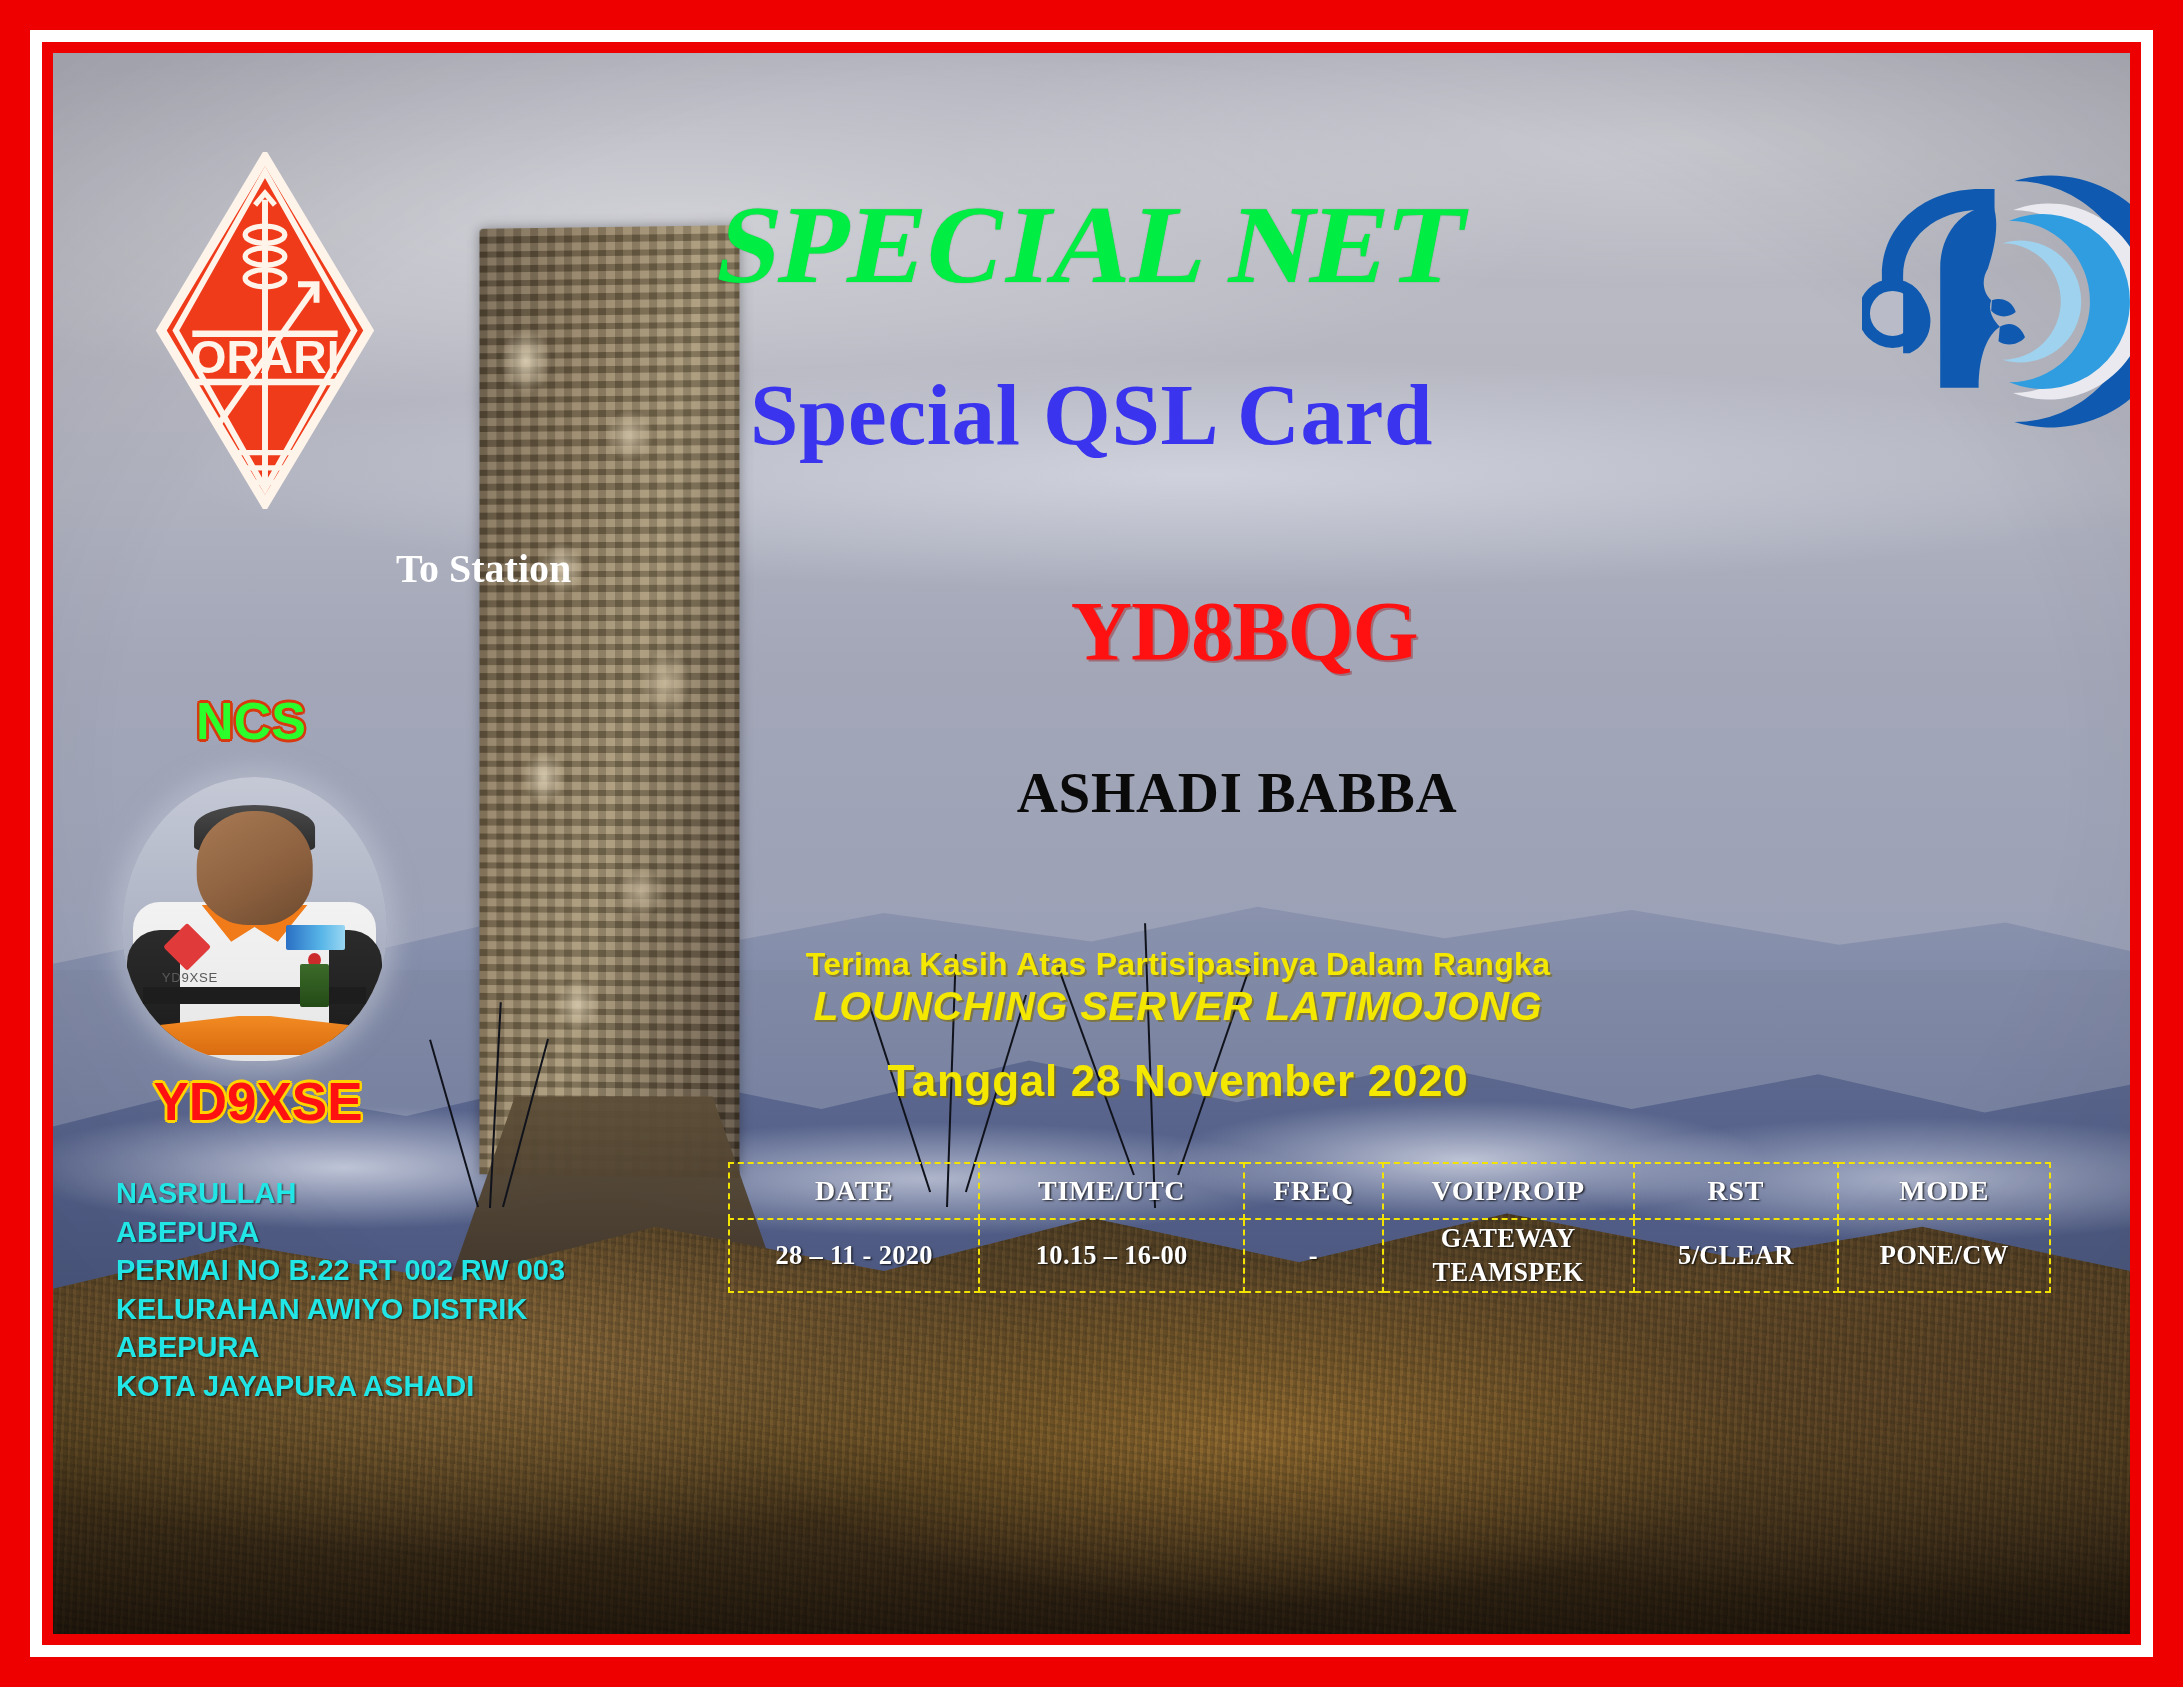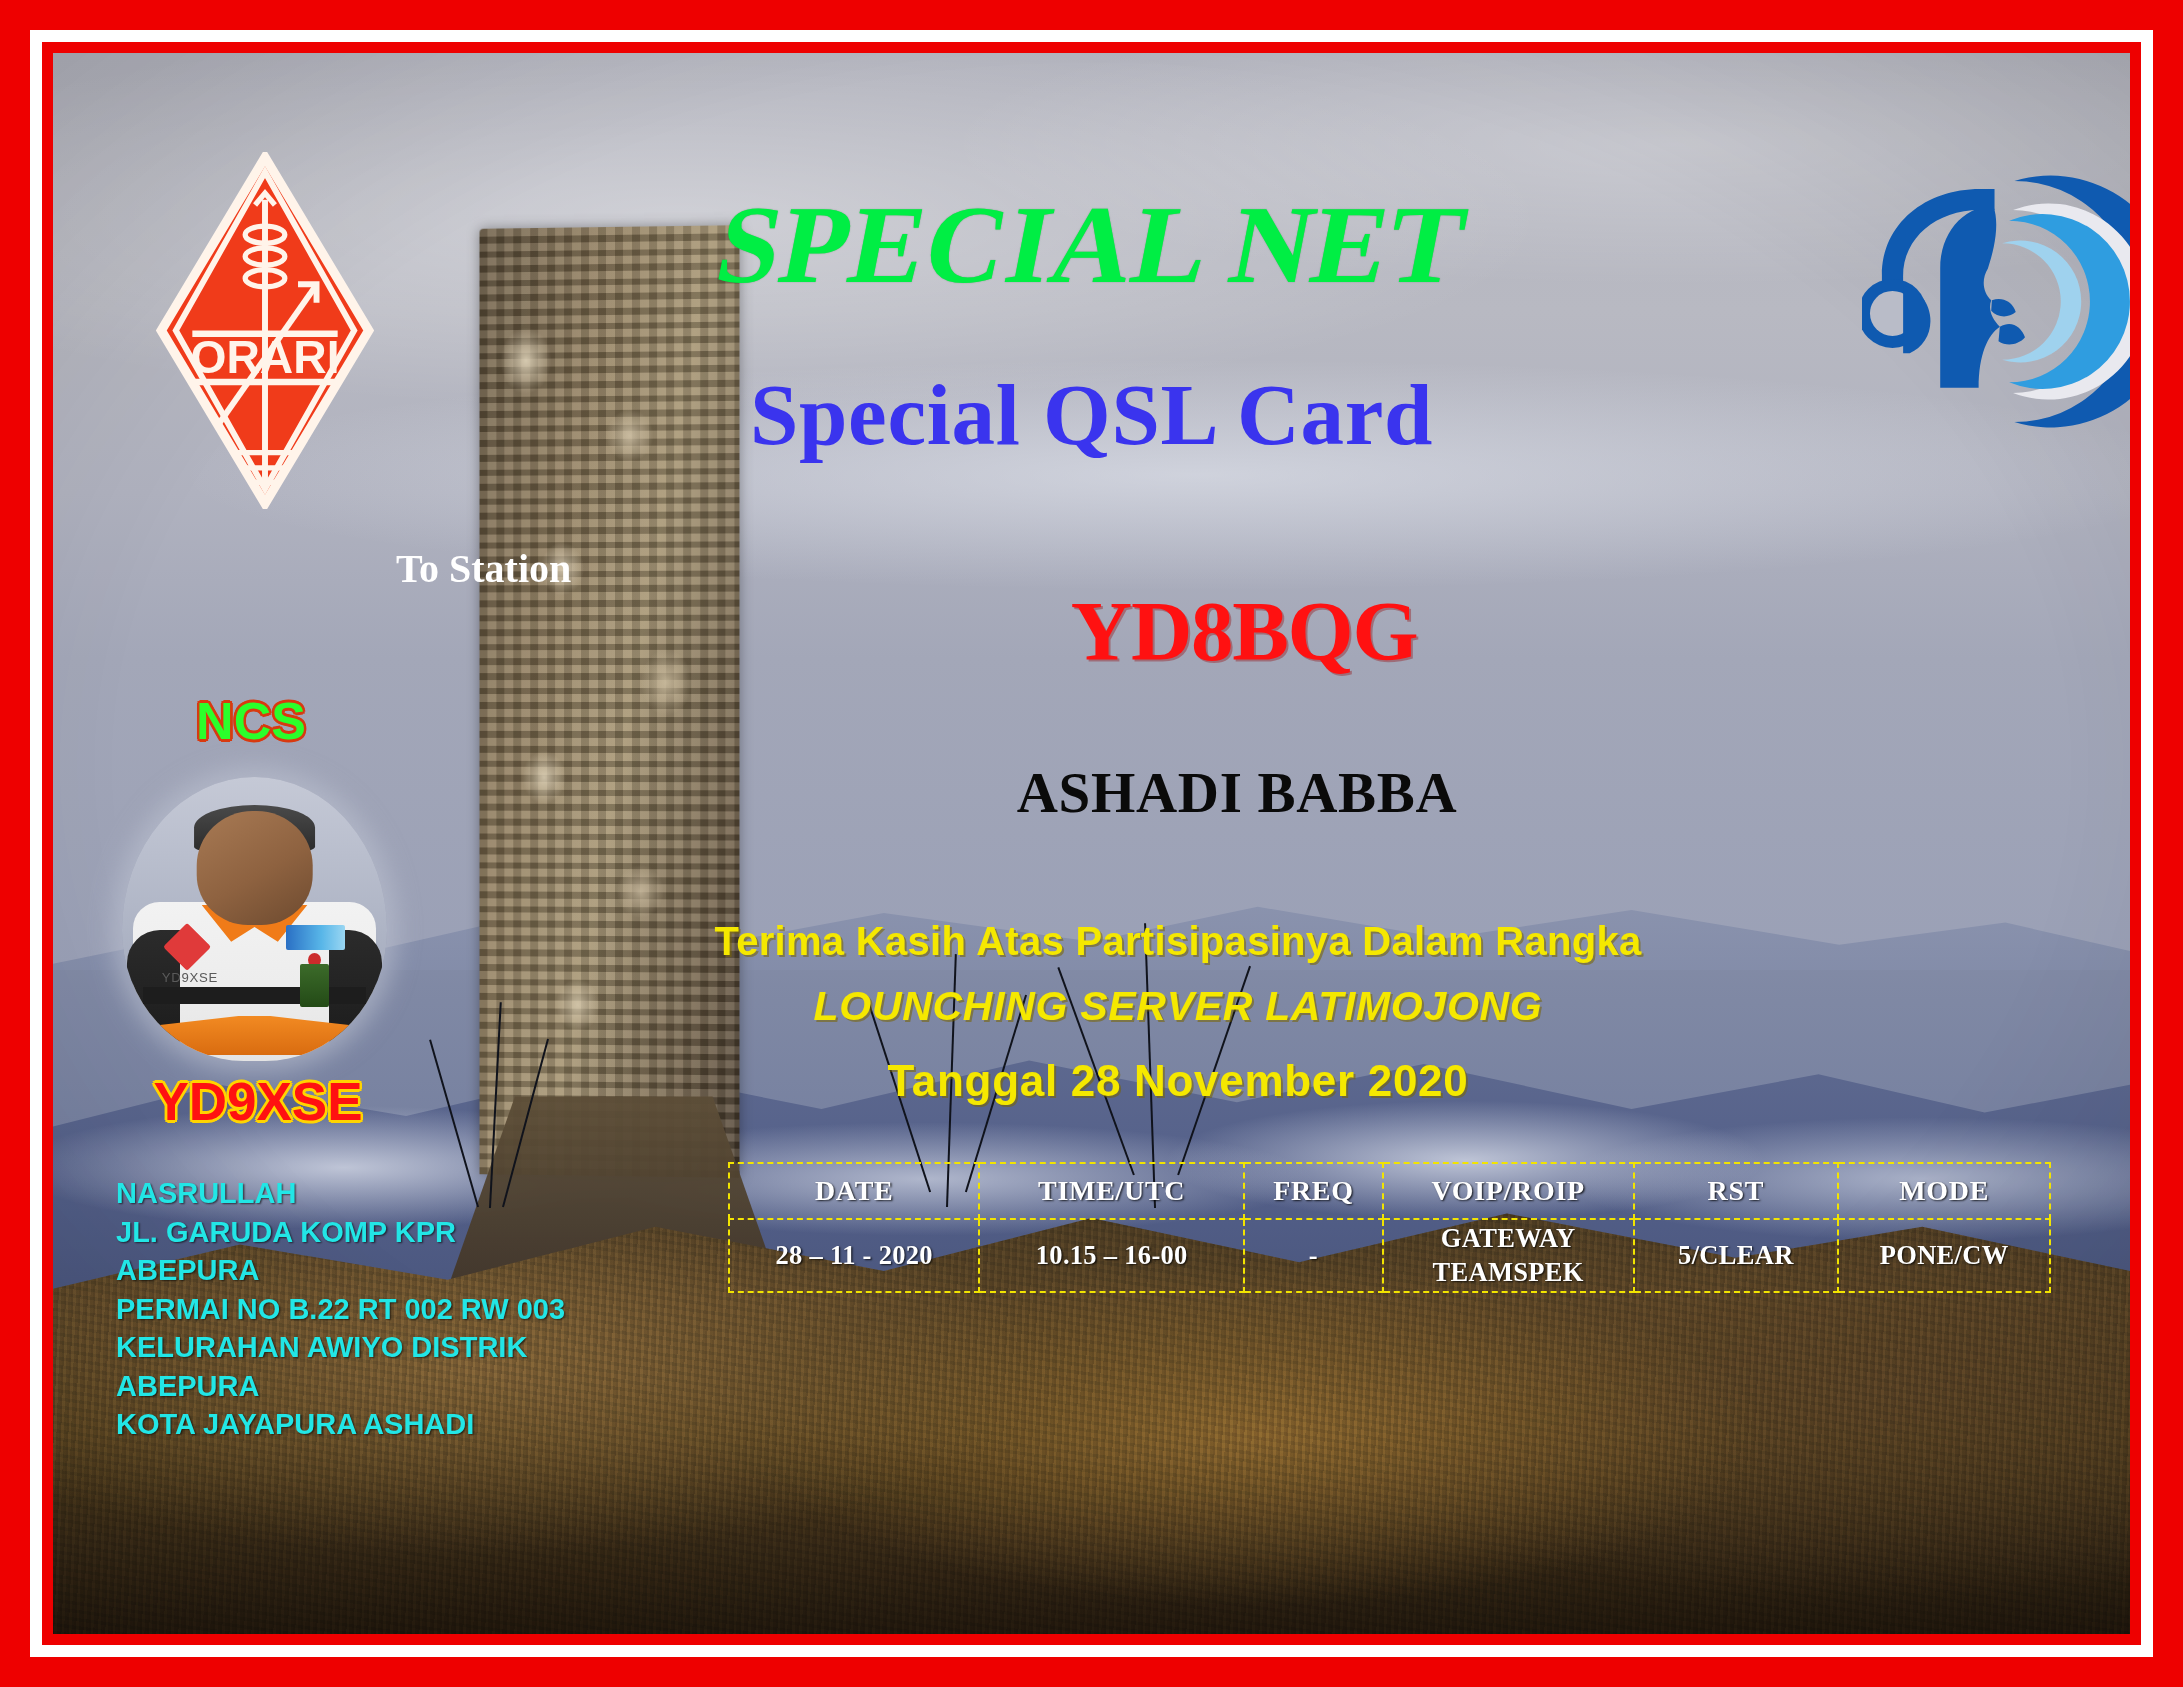--- a/index.html
+++ b/index.html
@@ -127,21 +127,21 @@
   .opname{
     left:1184px;transform:translateX(-50%);top:711px;
     font-size:57px;font-weight:bold;color:#0a0a0a;letter-spacing:0.7px;
     font-family:"Liberation Serif", serif;
   }
   .yline{
     left:1125px;transform:translateX(-50%);
     font-family:"Liberation Sans", sans-serif;font-weight:bold;color:#f5e800;
     text-shadow:2px 2px 0 rgba(120,100,0,.55);
   }
-  .y1{top:868px;font-size:40px;letter-spacing:0.3px;text-align:center;}
+  .y1{top:895px;font-size:32px;letter-spacing:0.3px;text-align:center;}
   .y2{top:933px;font-size:41px;font-style:italic;letter-spacing:0.7px;}
   .y3{top:1006px;font-size:44px;letter-spacing:0.7px;text-align:right;}
 
   .ncs{
     left:198px;transform:translateX(-50%);top:642px;
     font-size:52px;font-weight:bold;color:#2bff2b;
     font-family:"Liberation Sans", sans-serif;
     text-shadow:
       -2px -2px 0 #d83a10, 2px -2px 0 #d83a10,
       -2px 2px 0 #d83a10, 2px 2px 0 #d83a10,
@@ -353,21 +353,20 @@
 
     <div class="t yline y1">Terima Kasih Atas Partisipasinya Dalam Rangka</div>
     <div class="t yline y2">LOUNCHING SERVER LATIMOJONG</div>
     <div class="t yline y3">Tanggal  28  November  2020</div>
 
     <div class="t ncs">NCS</div>
     <div class="t ycall">YD9XSE</div>
 
     <div class="addr">
       <div>NASRULLAH</div>
-      <div>JL. GARUDA KOMP KPR</div>
       <div>ABEPURA</div>
       <div>PERMAI NO B.22 RT 002 RW 003</div>
       <div>KELURAHAN AWIYO DISTRIK</div>
       <div>ABEPURA</div>
       <div>KOTA JAYAPURA ASHADI</div>
     </div>
 
     <table class="logtable">
       <tbody>
           <tr class="hrow">

